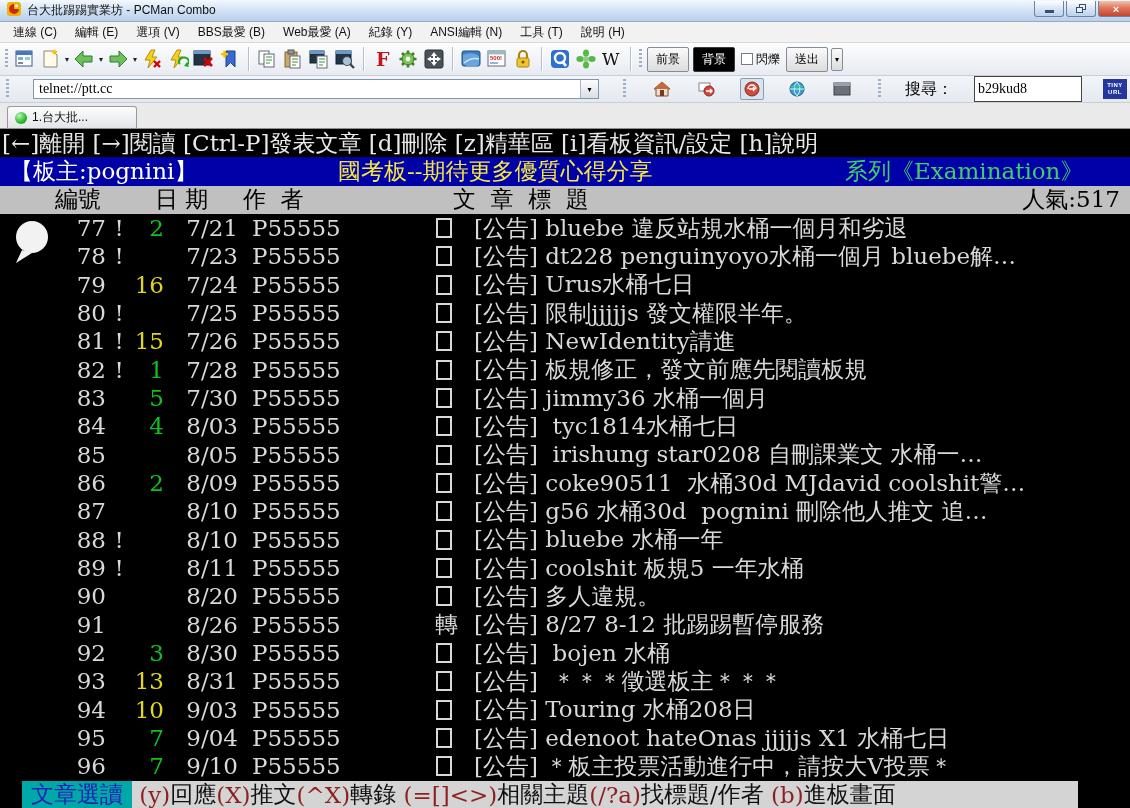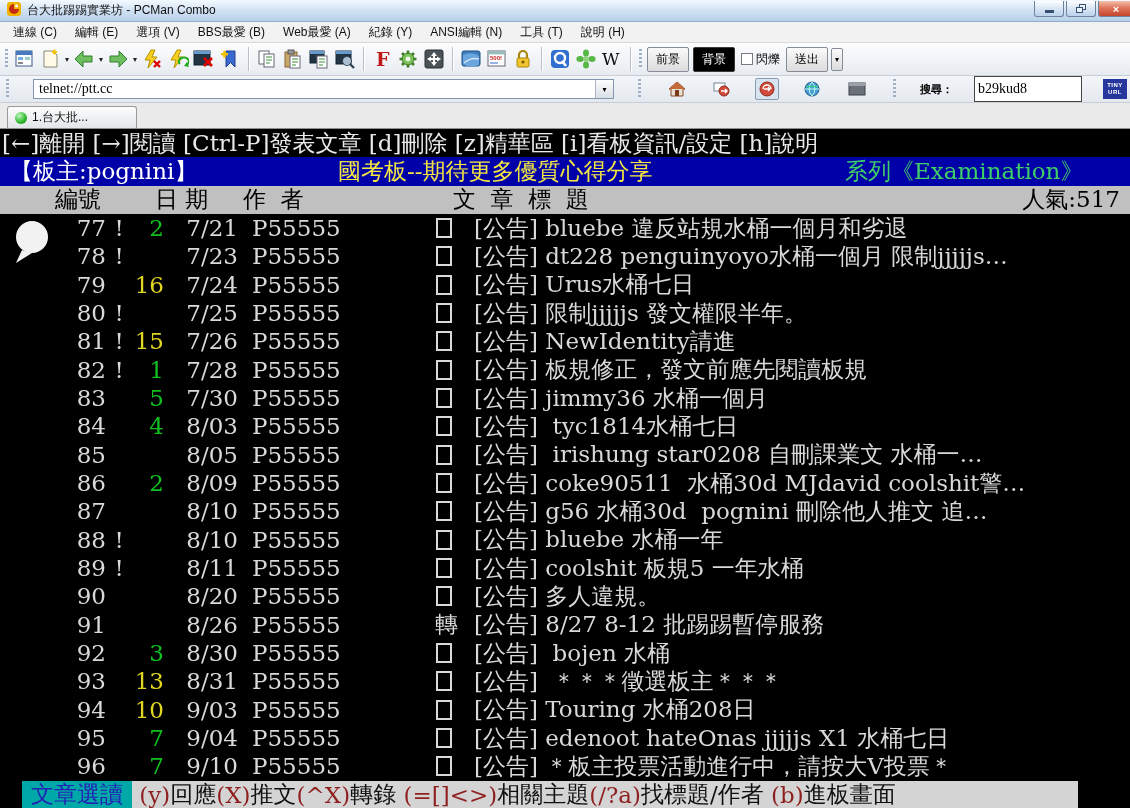--- a/index.html
+++ b/index.html
@@ -35,21 +35,21 @@
   .cb{width:12px;height:12px;border:1px solid #7a7a7a;background:#fff;box-sizing:border-box;}
   .ddbtn{border:1px solid #858c96;background:linear-gradient(#fafafa,#dcdcdc);border-radius:2px;font-size:8px;padding:6px 3px;margin-left:1px;}
 
   
   .addrbar{height:26px;flex:none;background:linear-gradient(#f2f5f9,#e4e9f0);border-bottom:1px solid #c9ced6;display:flex;align-items:center;padding:0 3px;gap:21px;}
   .urlbox{flex:1;height:20px;border:1px solid #8296ad;background:#fff;display:flex;align-items:center;box-sizing:border-box;}
   .urlbox input{flex:1;border:none;outline:none;font-size:14px;font-family:"Liberation Serif",serif;padding:0 5px;height:100%;background:transparent;}
   .url-dd{width:17px;height:100%;background:linear-gradient(#fdfdfd,#d9dfe8);border-left:1px solid #aab4c2;display:flex;align-items:center;justify-content:center;font-size:8px;}
   .abtn{width:24px;height:22px;display:flex;align-items:center;justify-content:center;box-sizing:border-box;}
   .abtn.pressed{border:1px solid #8a9cb2;background:#d9e4f1;border-radius:2px;}
-  .search-label{font-size:11px;white-space:pre;font-weight:bold;}
+  .search-label{font-size:16px;white-space:pre;}
   .search-input{width:108px;height:18px;border:1px solid #444;font-size:14px;font-family:"Liberation Serif",serif;padding:12px 3px;box-sizing:border-box;}
   .tinyurl{width:24px;height:20px;background:#25379c;color:#fff;font-size:6px;font-weight:bold;line-height:1.1;display:flex;flex-direction:column;align-items:center;justify-content:center;letter-spacing:.5px;}
 
   
   .tabbar{height:25px;flex:none;background:#eaeaea;display:flex;align-items:flex-end;padding-left:7px;border-bottom:1px solid #8e8e8e;}
   .tab{height:22px;width:130px;box-sizing:border-box;background:linear-gradient(#fdfdfd,#e2e5e9);border:1px solid #9a9a9a;border-bottom:none;
     border-radius:3px 3px 0 0;display:flex;align-items:center;gap:5px;padding:0 7px;font-size:12px;color:#111;}
   .tab-dot{width:12px;height:12px;border-radius:50%;background:radial-gradient(circle at 35% 30%,#bdf6bd,#2eb82e 60%,#0a7a0a);flex:none;}
 
   
@@ -371,21 +371,21 @@
     <div class="tline l-colhdr">
       <span class="ch-num">編號</span>
       <span class="ch-date">日 期</span>
       <span class="ch-author">作  者</span>
       <span class="ch-title">文  章  標  題</span>
       <span class="ch-pop">人氣:517</span>
     </div>
 
     <div>
         <div class="trow"><span class="c-num">77</span><span class="c-mark">!</span><span class="c-count cc-green">2</span><span class="c-date">7/21</span><span class="c-author">P55555</span><span class="c-marker"><span class="pbox"></span></span><span class="c-title">[公告] bluebe 違反站規水桶一個月和劣退</span></div>
-        <div class="trow"><span class="c-num">78</span><span class="c-mark">!</span><span class="c-count"></span><span class="c-date">7/23</span><span class="c-author">P55555</span><span class="c-marker"><span class="pbox"></span></span><span class="c-title">[公告] dt228 penguinyoyo水桶一個月 限制jjjjjs…</span></div>
+        <div class="trow"><span class="c-num">78</span><span class="c-mark">!</span><span class="c-count"></span><span class="c-date">7/23</span><span class="c-author">P55555</span><span class="c-marker"><span class="pbox"></span></span><span class="c-title">[公告] dt228 penguinyoyo水桶一個月 bluebe解…</span></div>
         <div class="trow"><span class="c-num">79</span><span class="c-mark"></span><span class="c-count cc-yellow">16</span><span class="c-date">7/24</span><span class="c-author">P55555</span><span class="c-marker"><span class="pbox"></span></span><span class="c-title">[公告] Urus水桶七日</span></div>
         <div class="trow"><span class="c-num">80</span><span class="c-mark">!</span><span class="c-count"></span><span class="c-date">7/25</span><span class="c-author">P55555</span><span class="c-marker"><span class="pbox"></span></span><span class="c-title">[公告] 限制jjjjjs 發文權限半年。</span></div>
         <div class="trow"><span class="c-num">81</span><span class="c-mark">!</span><span class="c-count cc-yellow">15</span><span class="c-date">7/26</span><span class="c-author">P55555</span><span class="c-marker"><span class="pbox"></span></span><span class="c-title">[公告] NewIdentity請進</span></div>
         <div class="trow"><span class="c-num">82</span><span class="c-mark">!</span><span class="c-count cc-green">1</span><span class="c-date">7/28</span><span class="c-author">P55555</span><span class="c-marker"><span class="pbox"></span></span><span class="c-title">[公告] 板規修正，發文前應先閱讀板規</span></div>
         <div class="trow"><span class="c-num">83</span><span class="c-mark"></span><span class="c-count cc-green">5</span><span class="c-date">7/30</span><span class="c-author">P55555</span><span class="c-marker"><span class="pbox"></span></span><span class="c-title">[公告] jimmy36 水桶一個月</span></div>
         <div class="trow"><span class="c-num">84</span><span class="c-mark"></span><span class="c-count cc-green">4</span><span class="c-date">8/03</span><span class="c-author">P55555</span><span class="c-marker"><span class="pbox"></span></span><span class="c-title">[公告]  tyc1814水桶七日</span></div>
         <div class="trow"><span class="c-num">85</span><span class="c-mark"></span><span class="c-count"></span><span class="c-date">8/05</span><span class="c-author">P55555</span><span class="c-marker"><span class="pbox"></span></span><span class="c-title">[公告]  irishung star0208 自刪課業文 水桶一…</span></div>
         <div class="trow"><span class="c-num">86</span><span class="c-mark"></span><span class="c-count cc-green">2</span><span class="c-date">8/09</span><span class="c-author">P55555</span><span class="c-marker"><span class="pbox"></span></span><span class="c-title">[公告] coke90511  水桶30d MJdavid coolshit警…</span></div>
         <div class="trow"><span class="c-num">87</span><span class="c-mark"></span><span class="c-count"></span><span class="c-date">8/10</span><span class="c-author">P55555</span><span class="c-marker"><span class="pbox"></span></span><span class="c-title">[公告] g56 水桶30d  pognini 刪除他人推文 追…</span></div>
         <div class="trow"><span class="c-num">88</span><span class="c-mark">!</span><span class="c-count"></span><span class="c-date">8/10</span><span class="c-author">P55555</span><span class="c-marker"><span class="pbox"></span></span><span class="c-title">[公告] bluebe 水桶一年</span></div>

